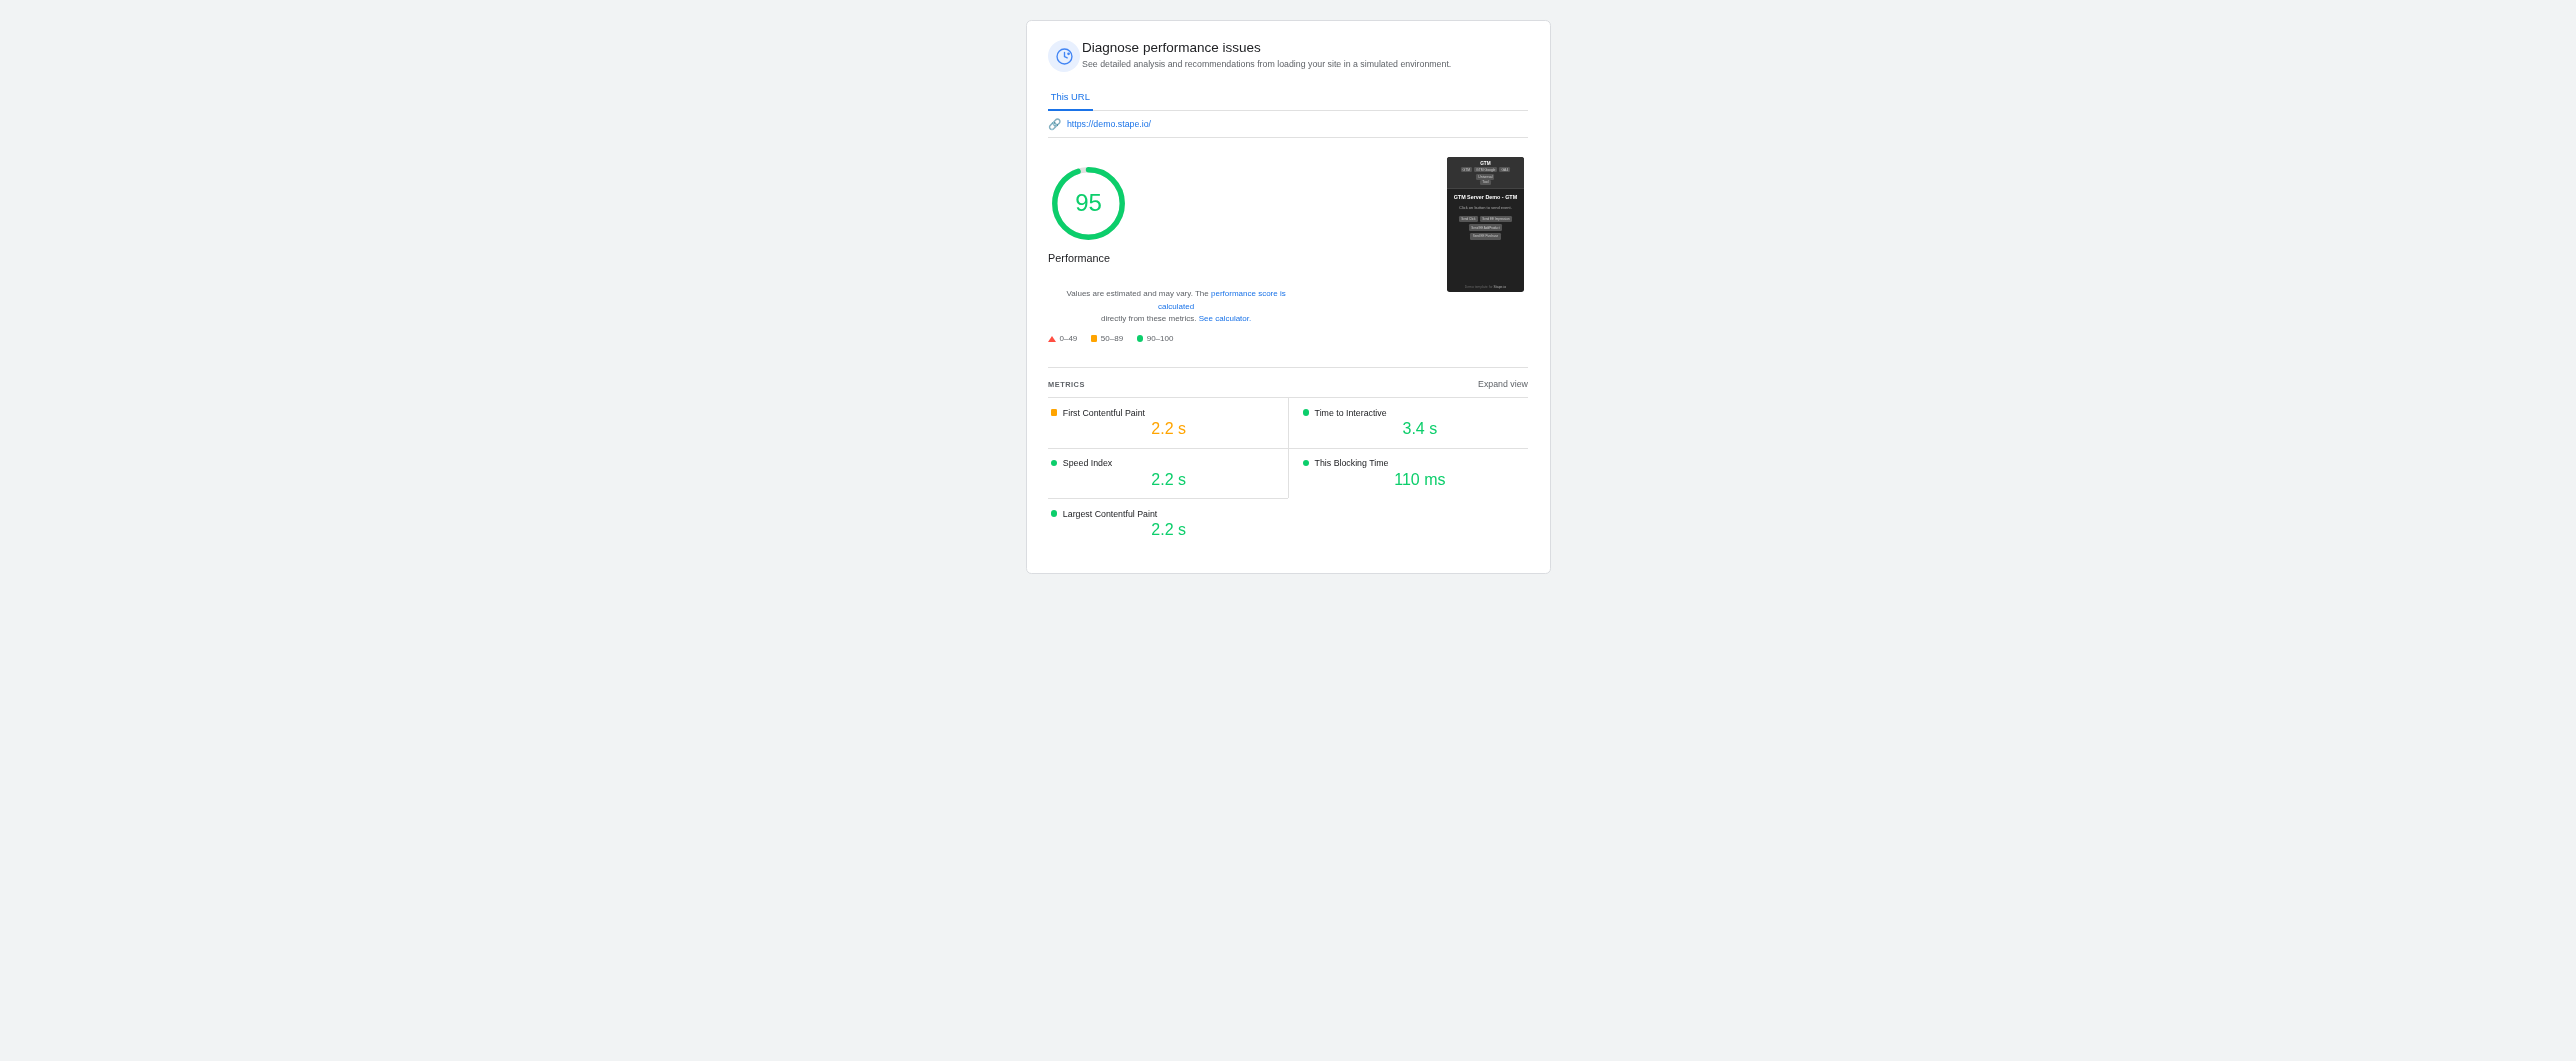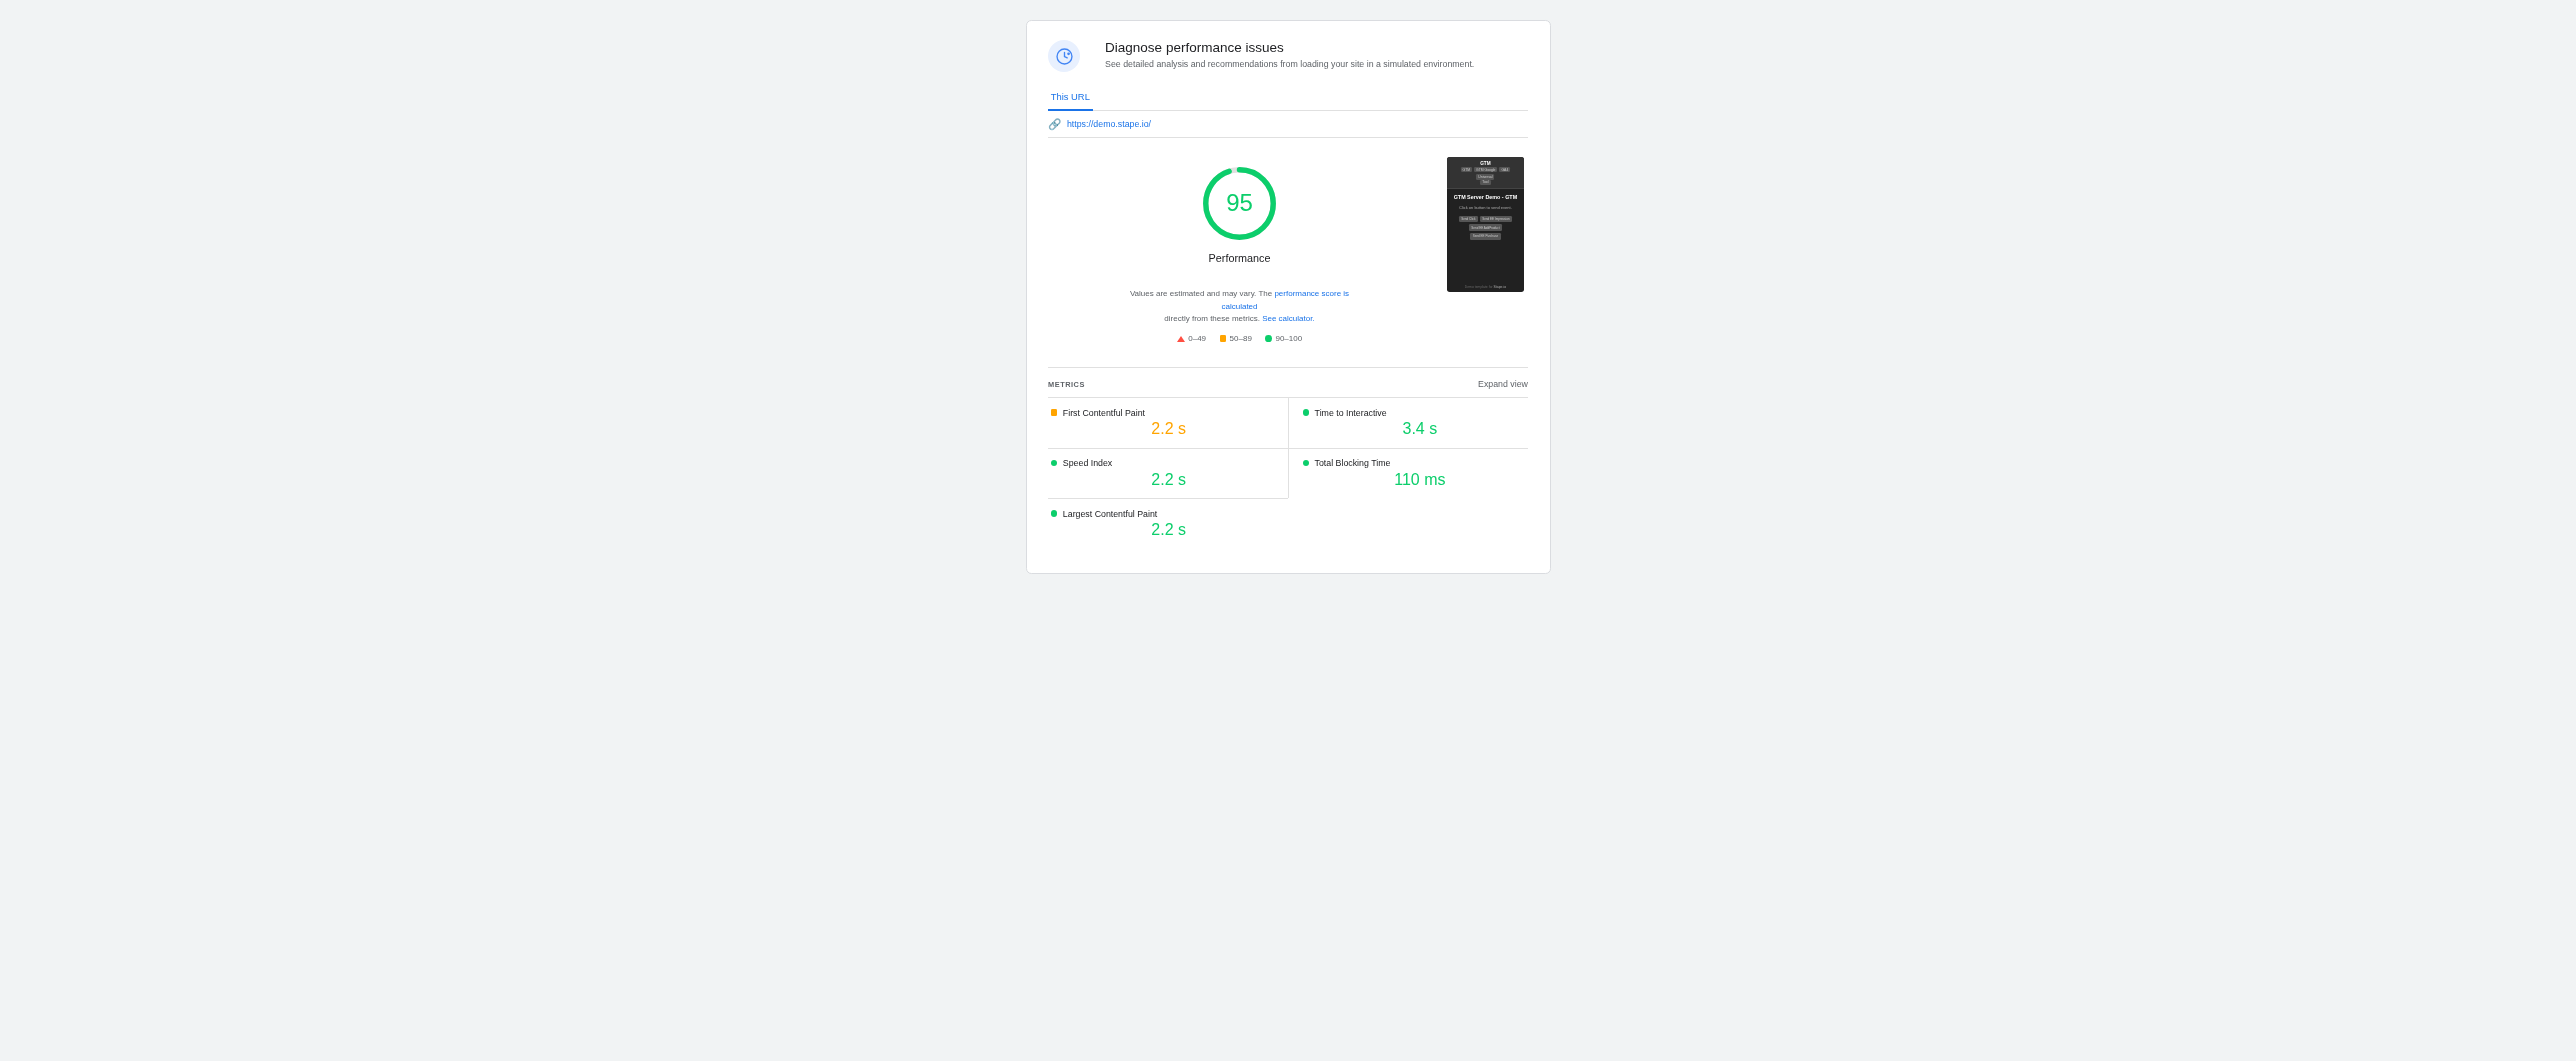--- a/index.html
+++ b/index.html
@@ -18,21 +18,21 @@
       background: #fff;
       border-radius: 5.4px;
       border: 0.7px solid #dadce0;
       width: 525px;
       padding: 19px 21.6px 24px 21.6px;
       margin-top: 6.7px;
     }
     .header {
       display: flex;
       align-items: flex-start;
-      gap: 25px;
+      gap: 2px;
       margin-bottom: 13.5px;
     }
     .header-icon {
       width: 32px;
       height: 32px;
       background: #e8f0fe;
       border-radius: 50%;
       display: flex;
       align-items: center;
       justify-content: center;
@@ -87,21 +87,21 @@
       display: flex;
       gap: 16px;
       align-items: flex-start;
     }
     .left-panel {
       flex: 1;
     }
     .score-section {
       display: flex;
       flex-direction: column;
-      align-items: center;
+      align-items: flex-start;
       padding: 10.8px 0 13.5px 0;
     }
     .score-circle {
       position: relative;
       width: 81px;
       height: 81px;
       margin-bottom: 8px;
     }
     .score-circle svg {
       transform: rotate(-90deg);
@@ -458,21 +458,21 @@
       <div class="metric-item metric-left">
         <div class="metric-header">
           <div class="metric-dot" style="background:#0cce6b;"></div>
           <span class="metric-name">Speed Index</span>
         </div>
         <div class="metric-value green">2.2 s</div>
       </div>
       <div class="metric-item metric-right">
         <div class="metric-header">
           <div class="metric-dot" style="background:#0cce6b;"></div>
-          <span class="metric-name">Total Blocking Time</span>
+          <span class="metric-name">This Blocking Time</span>
         </div>
         <div class="metric-value green">110 ms</div>
       </div>
 
       <div class="metric-item metric-left">
         <div class="metric-header">
           <div class="metric-dot" style="background:#0cce6b;"></div>
           <span class="metric-name">Largest Contentful Paint</span>
         </div>
         <div class="metric-value green">2.2 s</div>

